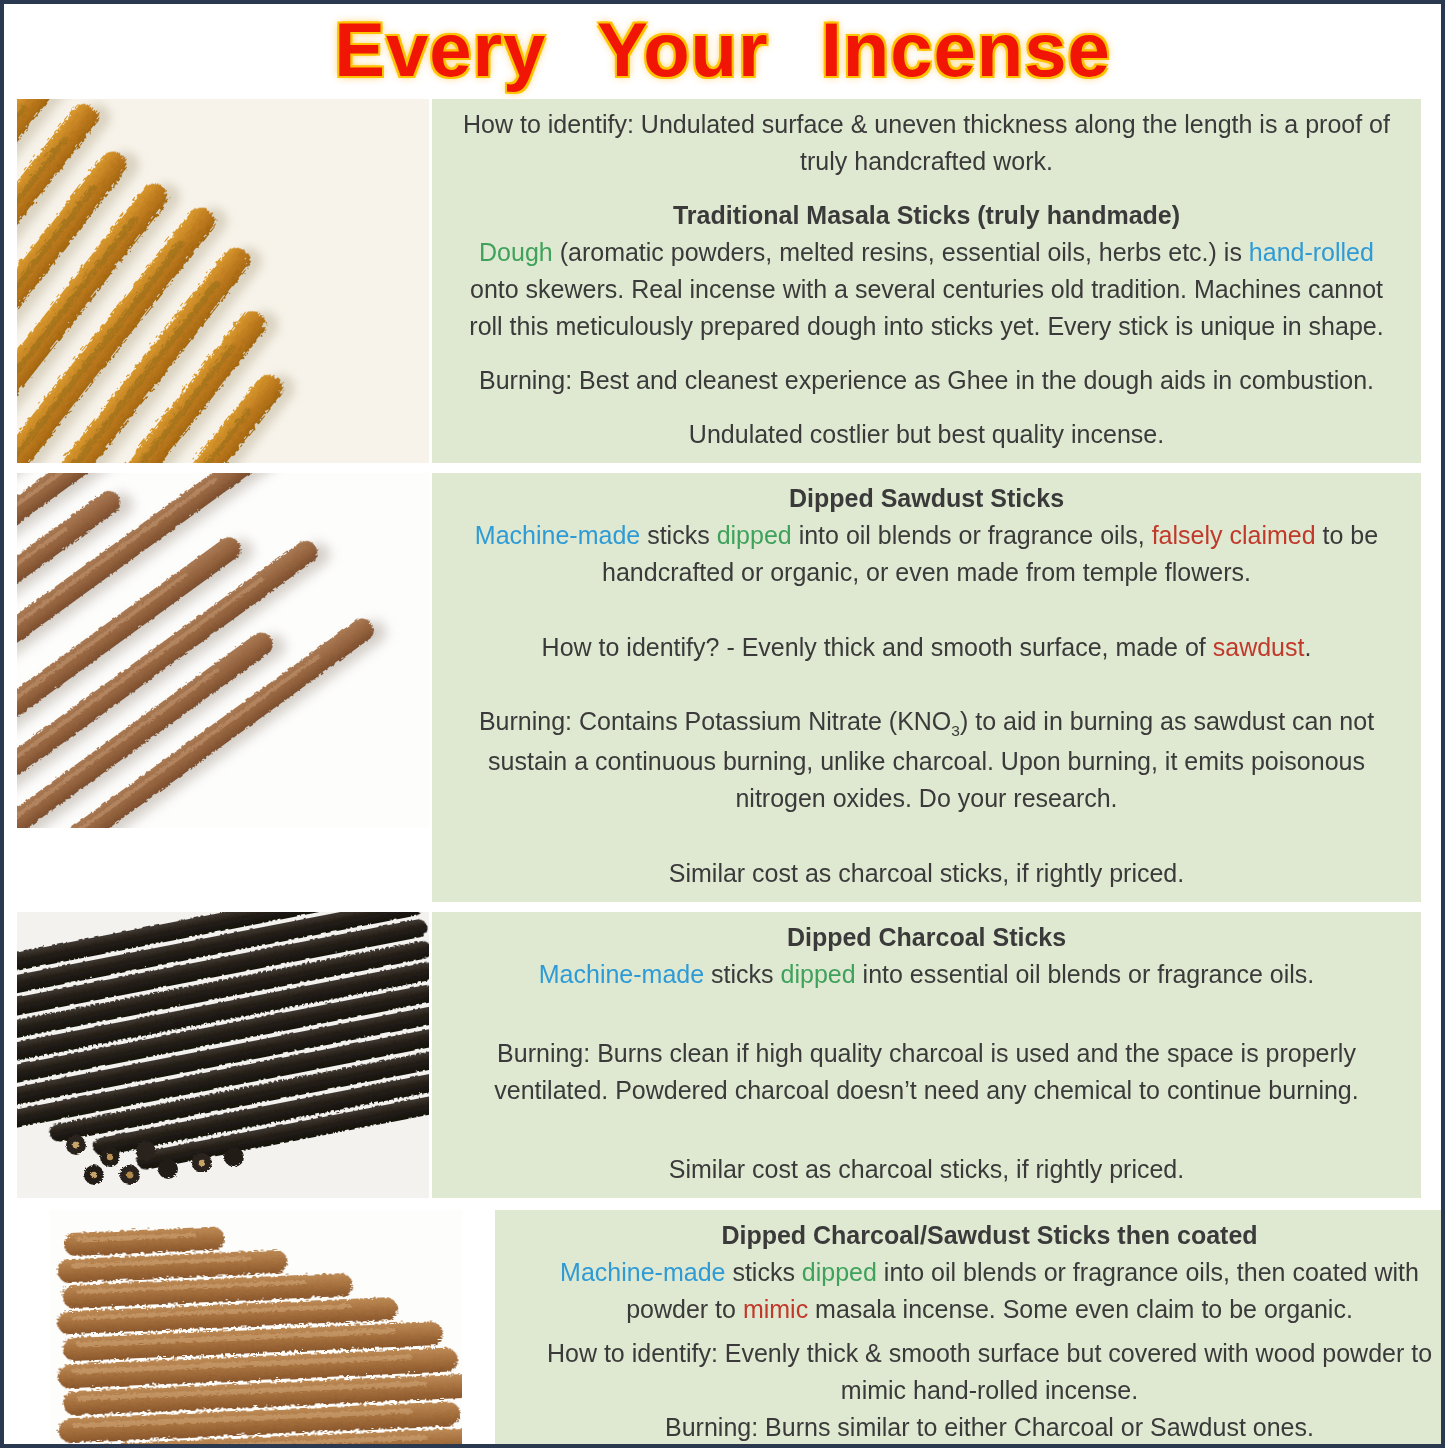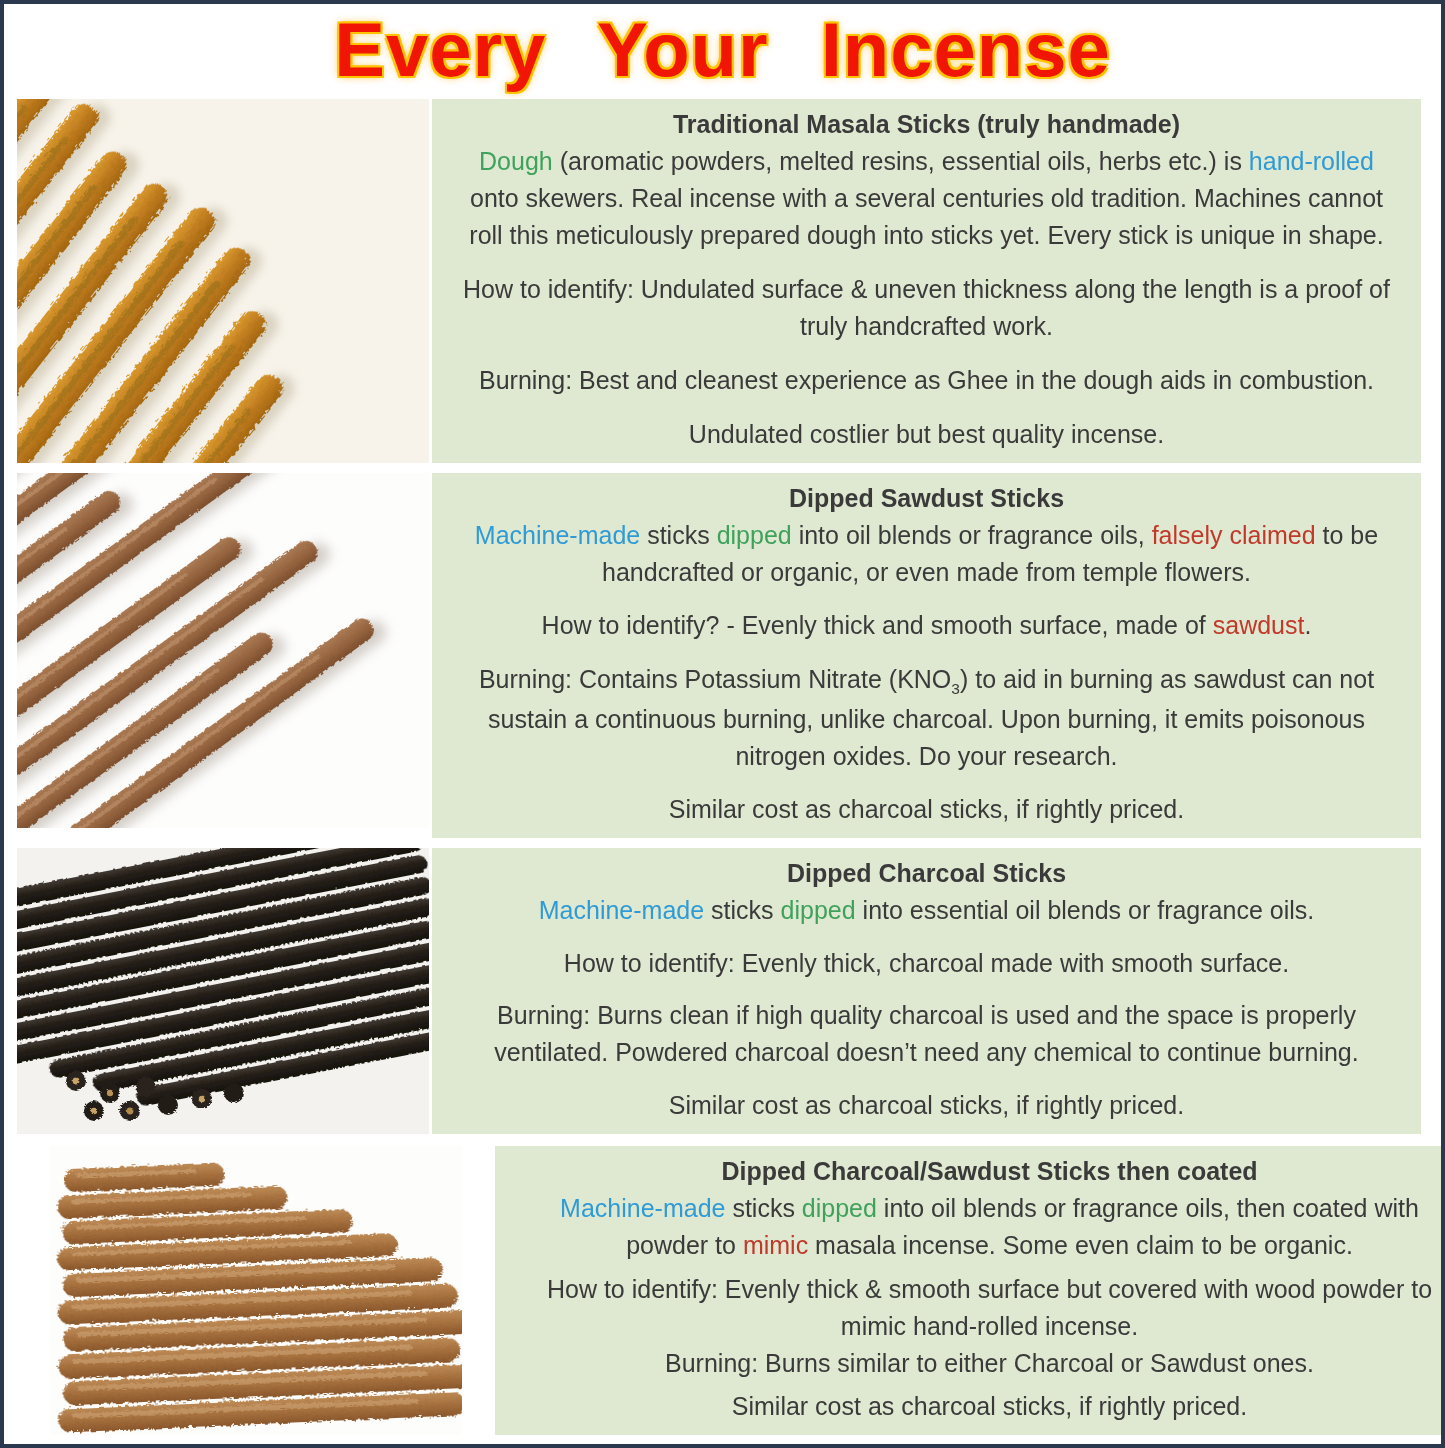--- a/index.html
+++ b/index.html
@@ -28,21 +28,21 @@
   .photo{width:412px;flex:none;overflow:hidden;background:#fff;}
   .photo svg{display:block;}
   .panel{
     width:989px;flex:none;margin-left:3px;box-sizing:border-box;
     background:var(--panel-bg,#dfe8d0);color:var(--ink,#3a3a3a);
     padding:7px 22px 10px;display:flex;flex-direction:column;
     justify-content:space-between;text-align:center;
     font-size:25px;line-height:1.48;
   }
   .r1 .photo,.r1 .panel{height:364px;}
-  .r2 .photo,.r2 .panel{height:365px;}
+  .r2 .photo,.r2 .panel{height:429px;}
   .r3 .photo,.r3 .panel{height:286px;text-align:center;}
   .r4 .photo,.r4 .panel{height:289px;margin-left:33px;}
   .panel p{margin:0;}
   .panel .heading{font-weight:700;}
   .c-green{color:var(--green,#3fa25c);}
   .c-blue{color:var(--blue,#2e9bd6);}
   .c-red{color:var(--red,#c0392b);}
   sub{font-size:.62em;}
 </style>
 </head>
@@ -100,25 +100,25 @@
         <rect x="-170" y="69" width="370" height="6" rx="3"></rect>
         <rect x="-210" y="121" width="420" height="6" rx="3"></rect>
         <rect x="-150" y="173" width="350" height="6" rx="3"></rect>
         <rect x="-200" y="225" width="360" height="6" rx="3"></rect>
         <rect x="-60" y="277" width="180" height="6" rx="3"></rect>
       </g>
     </svg>
   </div>
   <div class="panel">
       <div>
+        <p class="para"><span>How to identify:  Undulated surface &amp; uneven thickness along the length is a proof of truly handcrafted work.</span></p>
+      </div>
+      <div>
         <p class="heading"><span>Traditional Masala Sticks (truly handmade)</span></p>
         <p class="para"><span class="c-green">Dough</span><span> (aromatic powders, melted resins, essential oils, herbs etc.) is </span><span class="c-blue">hand-rolled</span><span> onto skewers. Real incense with a several centuries old tradition. Machines cannot roll this meticulously prepared dough into sticks yet. Every stick is unique in shape.</span></p>
-      </div>
-      <div>
-        <p class="para"><span>How to identify:  Undulated surface &amp; uneven thickness along the length is a proof of truly handcrafted work.</span></p>
       </div>
       <div>
         <p class="para"><span>Burning: Best and cleanest experience as Ghee in the dough aids in combustion.</span></p>
       </div>
       <div>
         <p class="para"><span>Undulated costlier but best quality incense.</span></p>
       </div>
     </div>
 </div>
 
@@ -233,23 +233,20 @@
         <circle cx="216" cy="244" r="10" fill="#201a14"></circle>
       </g>
     </svg>
   </div>
   <div class="panel">
       <div>
         <p class="heading"><span>Dipped Charcoal Sticks</span></p>
         <p class="para"><span class="c-blue">Machine-made</span><span> sticks </span><span class="c-green">dipped</span><span> into essential oil blends or fragrance oils.</span></p>
       </div>
       <div>
-        <p class="para"><span>How to identify: Evenly thick, charcoal made with smooth surface.</span></p>
-      </div>
-      <div>
         <p class="para"><span>Burning: Burns clean if high quality charcoal is used and the space is properly ventilated. Powdered charcoal doesn’t need any chemical to continue burning.</span></p>
       </div>
       <div>
         <p class="para"><span>Similar cost as charcoal sticks, if rightly priced.</span></p>
       </div>
     </div>
 </div>
 
 <div class="row r4">
   <div class="photo">

